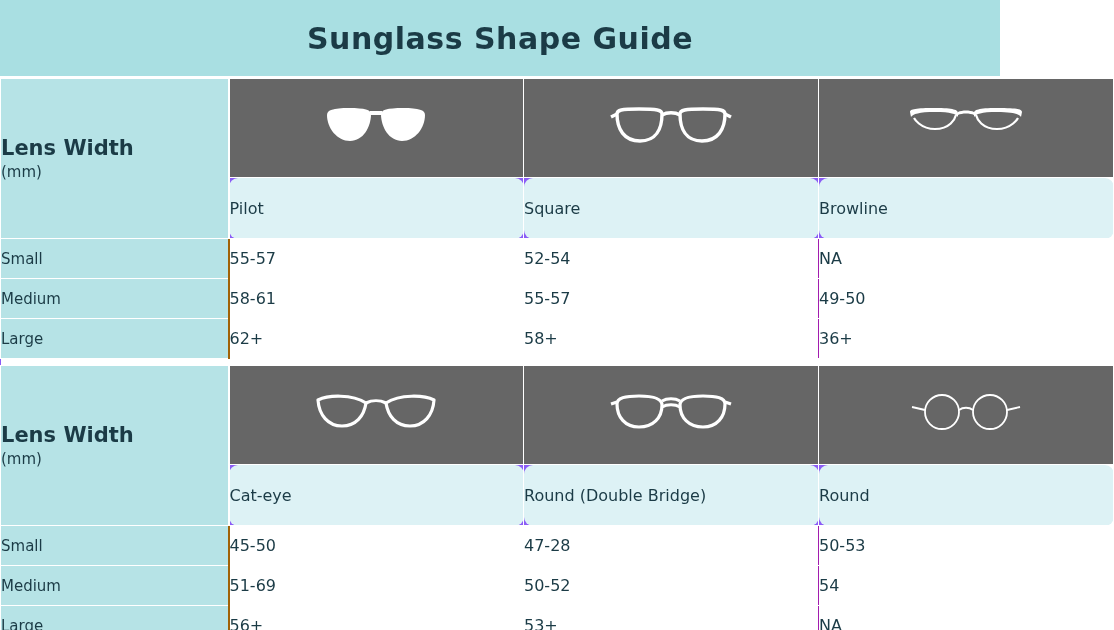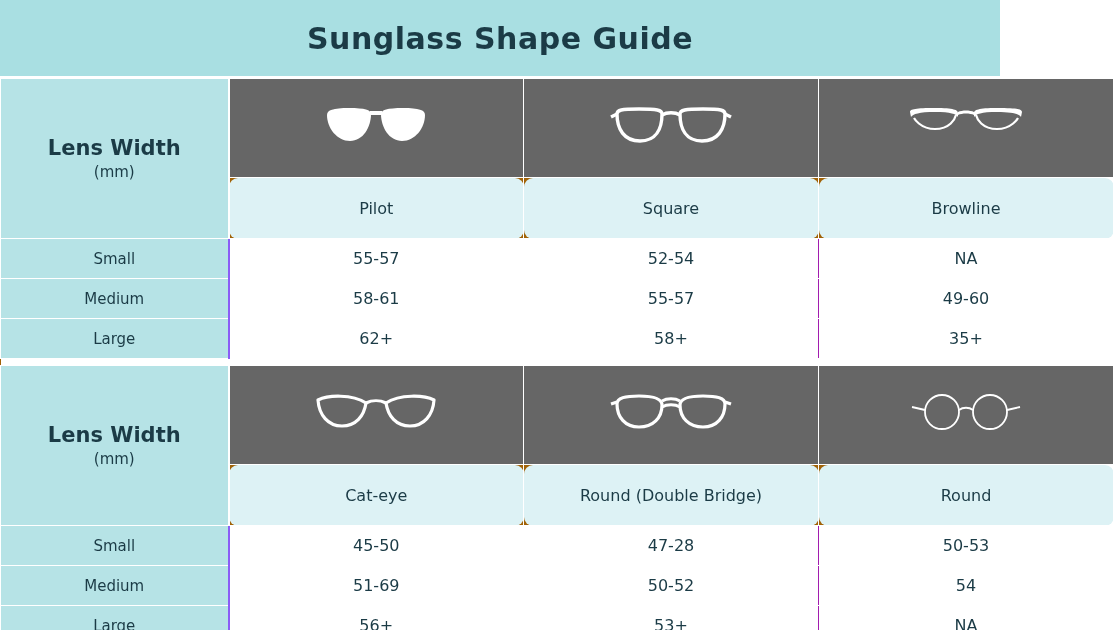--- a/index.html
+++ b/index.html
@@ -10,21 +10,21 @@
   body {
     width: 1114px;
     height: 630px;
     font-family: "Liberation Sans", sans-serif;
     overflow: hidden;
   }
   .page {
     width: 1000px;
     height: 630px;
     position: relative;
-    background: #a16207;
+    background: #8b5cf6;
   }
 
   
   .title-bar {
     height: 76px;
     background: #a9dfe2;
     display: flex;
     align-items: center;
     justify-content: center;
     border-bottom: 2px solid #ffffff;
@@ -43,21 +43,20 @@
     border-collapse: collapse;
     table-layout: fixed;
   }
   .guide-table col.c-label { width: 228px; }
   .guide-table col.c-shape { width: 295px; }
 
   .guide-table td {
     padding: 0;
     border: 1px solid #ffffff;
     vertical-align: middle;
-    text-align: center;
   }
 
   
   .label-cell {
     background: #b6e3e6;
     color: #1b3b46;
     font-family: "DejaVu Sans", sans-serif;
   }
   .label-cell.head {
     height: 158px;
@@ -70,21 +69,21 @@
   }
   .label-head-sub {
     font-size: 15px;
     font-weight: 400;
     margin-top: 2px;
   }
   .label-cell.size {
     height: 39px;
     font-size: 15px;
     font-weight: 400;
-    border-right: 2px solid #8b5cf6;
+    border-right: 2px solid #a16207;
   }
 
   
   .shape-cell {
     background: #666666;
     height: 98px;
   }
   .shape-cell svg {
     display: block;
     margin: 0 auto;
@@ -193,28 +192,28 @@
         <td class="label-cell size">Small</td>
         <td class="value-cell">55-57</td>
         <td class="value-cell sep">52-54</td>
         <td class="value-cell">NA</td>
       </tr>
 
       <tr>
         <td class="label-cell size">Medium</td>
         <td class="value-cell">58-61</td>
         <td class="value-cell sep">55-57</td>
-        <td class="value-cell">49-60</td>
+        <td class="value-cell">49-50</td>
       </tr>
 
       <tr>
         <td class="label-cell size">Large</td>
         <td class="value-cell">62+</td>
         <td class="value-cell sep">58+</td>
-        <td class="value-cell">35+</td>
+        <td class="value-cell">36+</td>
       </tr>
 
       <tr class="band-gap">
         <td colspan="4"></td>
       </tr>
 
       <tr>
         <td class="label-cell head" rowspan="2">
           <div class="label-head-main">Lens Width</div>
           <div class="label-head-sub">(mm)</div>

